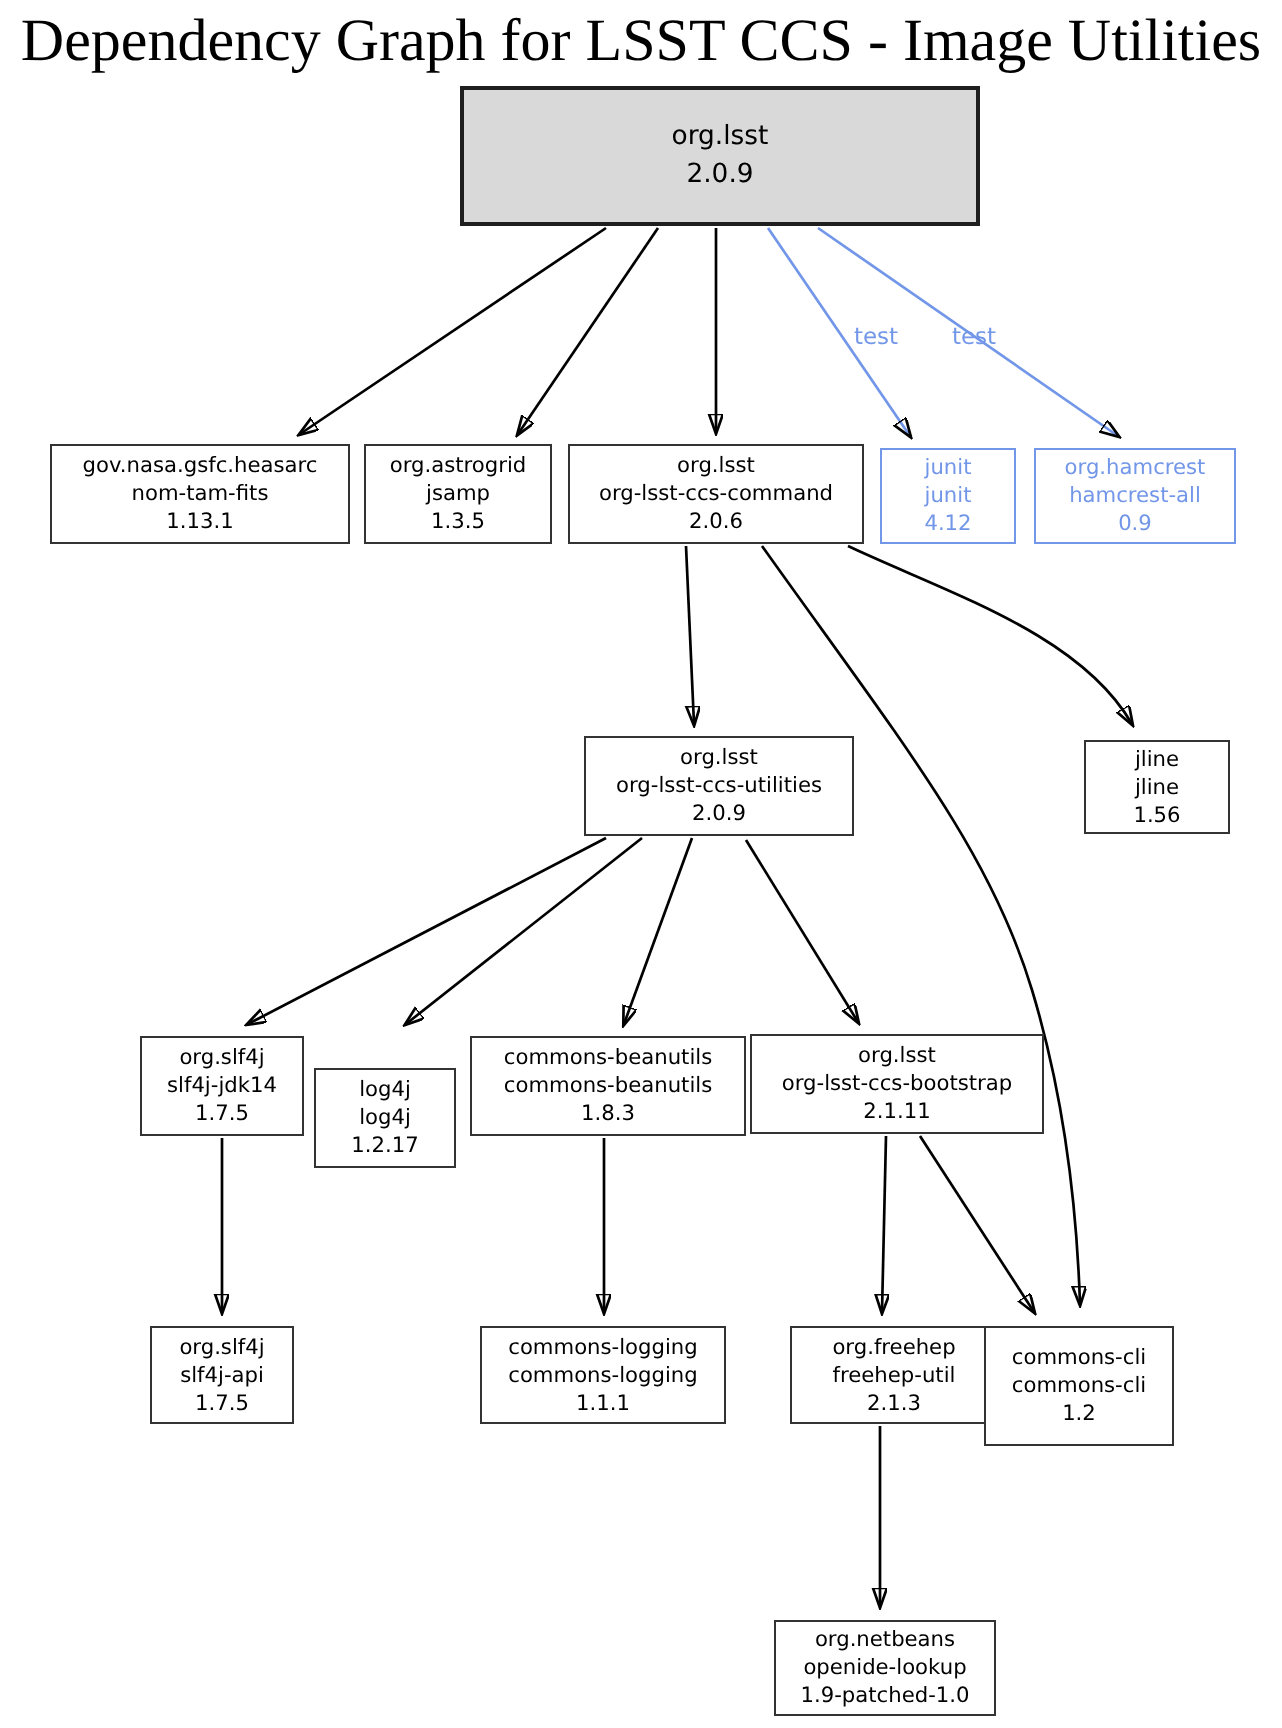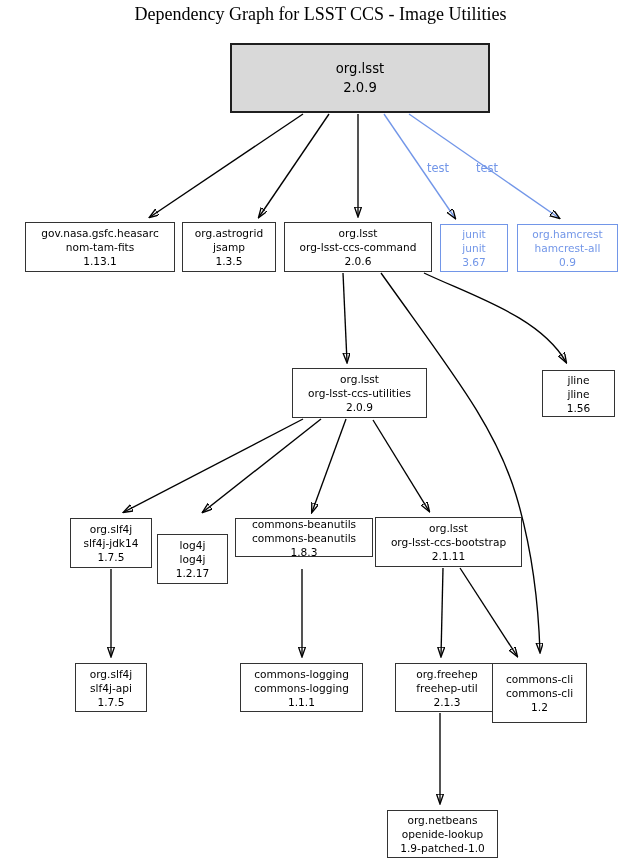--- a/index.html
+++ b/index.html
@@ -3,21 +3,21 @@
 <meta charset="utf-8">
 <style>
   html,body{margin:0;padding:0;}
   body{
     width:641px;height:864px;background:#ffffff;position:relative;
     font-family:"DejaVu Sans","Liberation Sans",sans-serif;overflow:hidden;
   }
   .title{
     position:absolute;left:0;top:4px;width:641px;text-align:center;
     font-family:"Liberation Serif","DejaVu Serif",serif;
-    font-size:18px;color:#000;letter-spacing:0px;white-space:nowrap;
+    font-size:30px;color:#000;letter-spacing:0px;white-space:nowrap;
   }
   .edges{position:absolute;left:0;top:0;pointer-events:none;}
   .edges path{fill:none;stroke:#000;stroke-width:1.35px;}
   .edges path.test{stroke:#7296e8;}
   .edges text{
     font-family:"DejaVu Sans","Liberation Sans",sans-serif;
     font-size:11.5px;fill:#7296e8;text-anchor:middle;
   }
   .node{
     position:absolute;box-sizing:border-box;background:#ffffff;
@@ -89,21 +89,21 @@
 
 <div class="node" style="left:284px;top:222px;width:148px;height:50px">
   <span>org.lsst</span>
   <span>org-lsst-ccs-command</span>
   <span>2.0.6</span>
 </div>
 
 <div class="node test" style="left:440px;top:224px;width:68px;height:48px">
   <span>junit</span>
   <span>junit</span>
-  <span>3.67</span>
+  <span>4.12</span>
 </div>
 
 <div class="node test" style="left:517px;top:224px;width:101px;height:48px">
   <span>org.hamcrest</span>
   <span>hamcrest-all</span>
   <span>0.9</span>
 </div>
 
 <div class="node" style="left:292px;top:368px;width:135px;height:50px">
   <span>org.lsst</span>
@@ -122,21 +122,21 @@
   <span>slf4j-jdk14</span>
   <span>1.7.5</span>
 </div>
 
 <div class="node" style="left:157px;top:534px;width:71px;height:50px">
   <span>log4j</span>
   <span>log4j</span>
   <span>1.2.17</span>
 </div>
 
-<div class="node" style="left:235px;top:518px;width:138px;height:39px">
+<div class="node" style="left:235px;top:518px;width:138px;height:50px">
   <span>commons-beanutils</span>
   <span>commons-beanutils</span>
   <span>1.8.3</span>
 </div>
 
 <div class="node" style="left:375px;top:517px;width:147px;height:50px">
   <span>org.lsst</span>
   <span>org-lsst-ccs-bootstrap</span>
   <span>2.1.11</span>
 </div>

